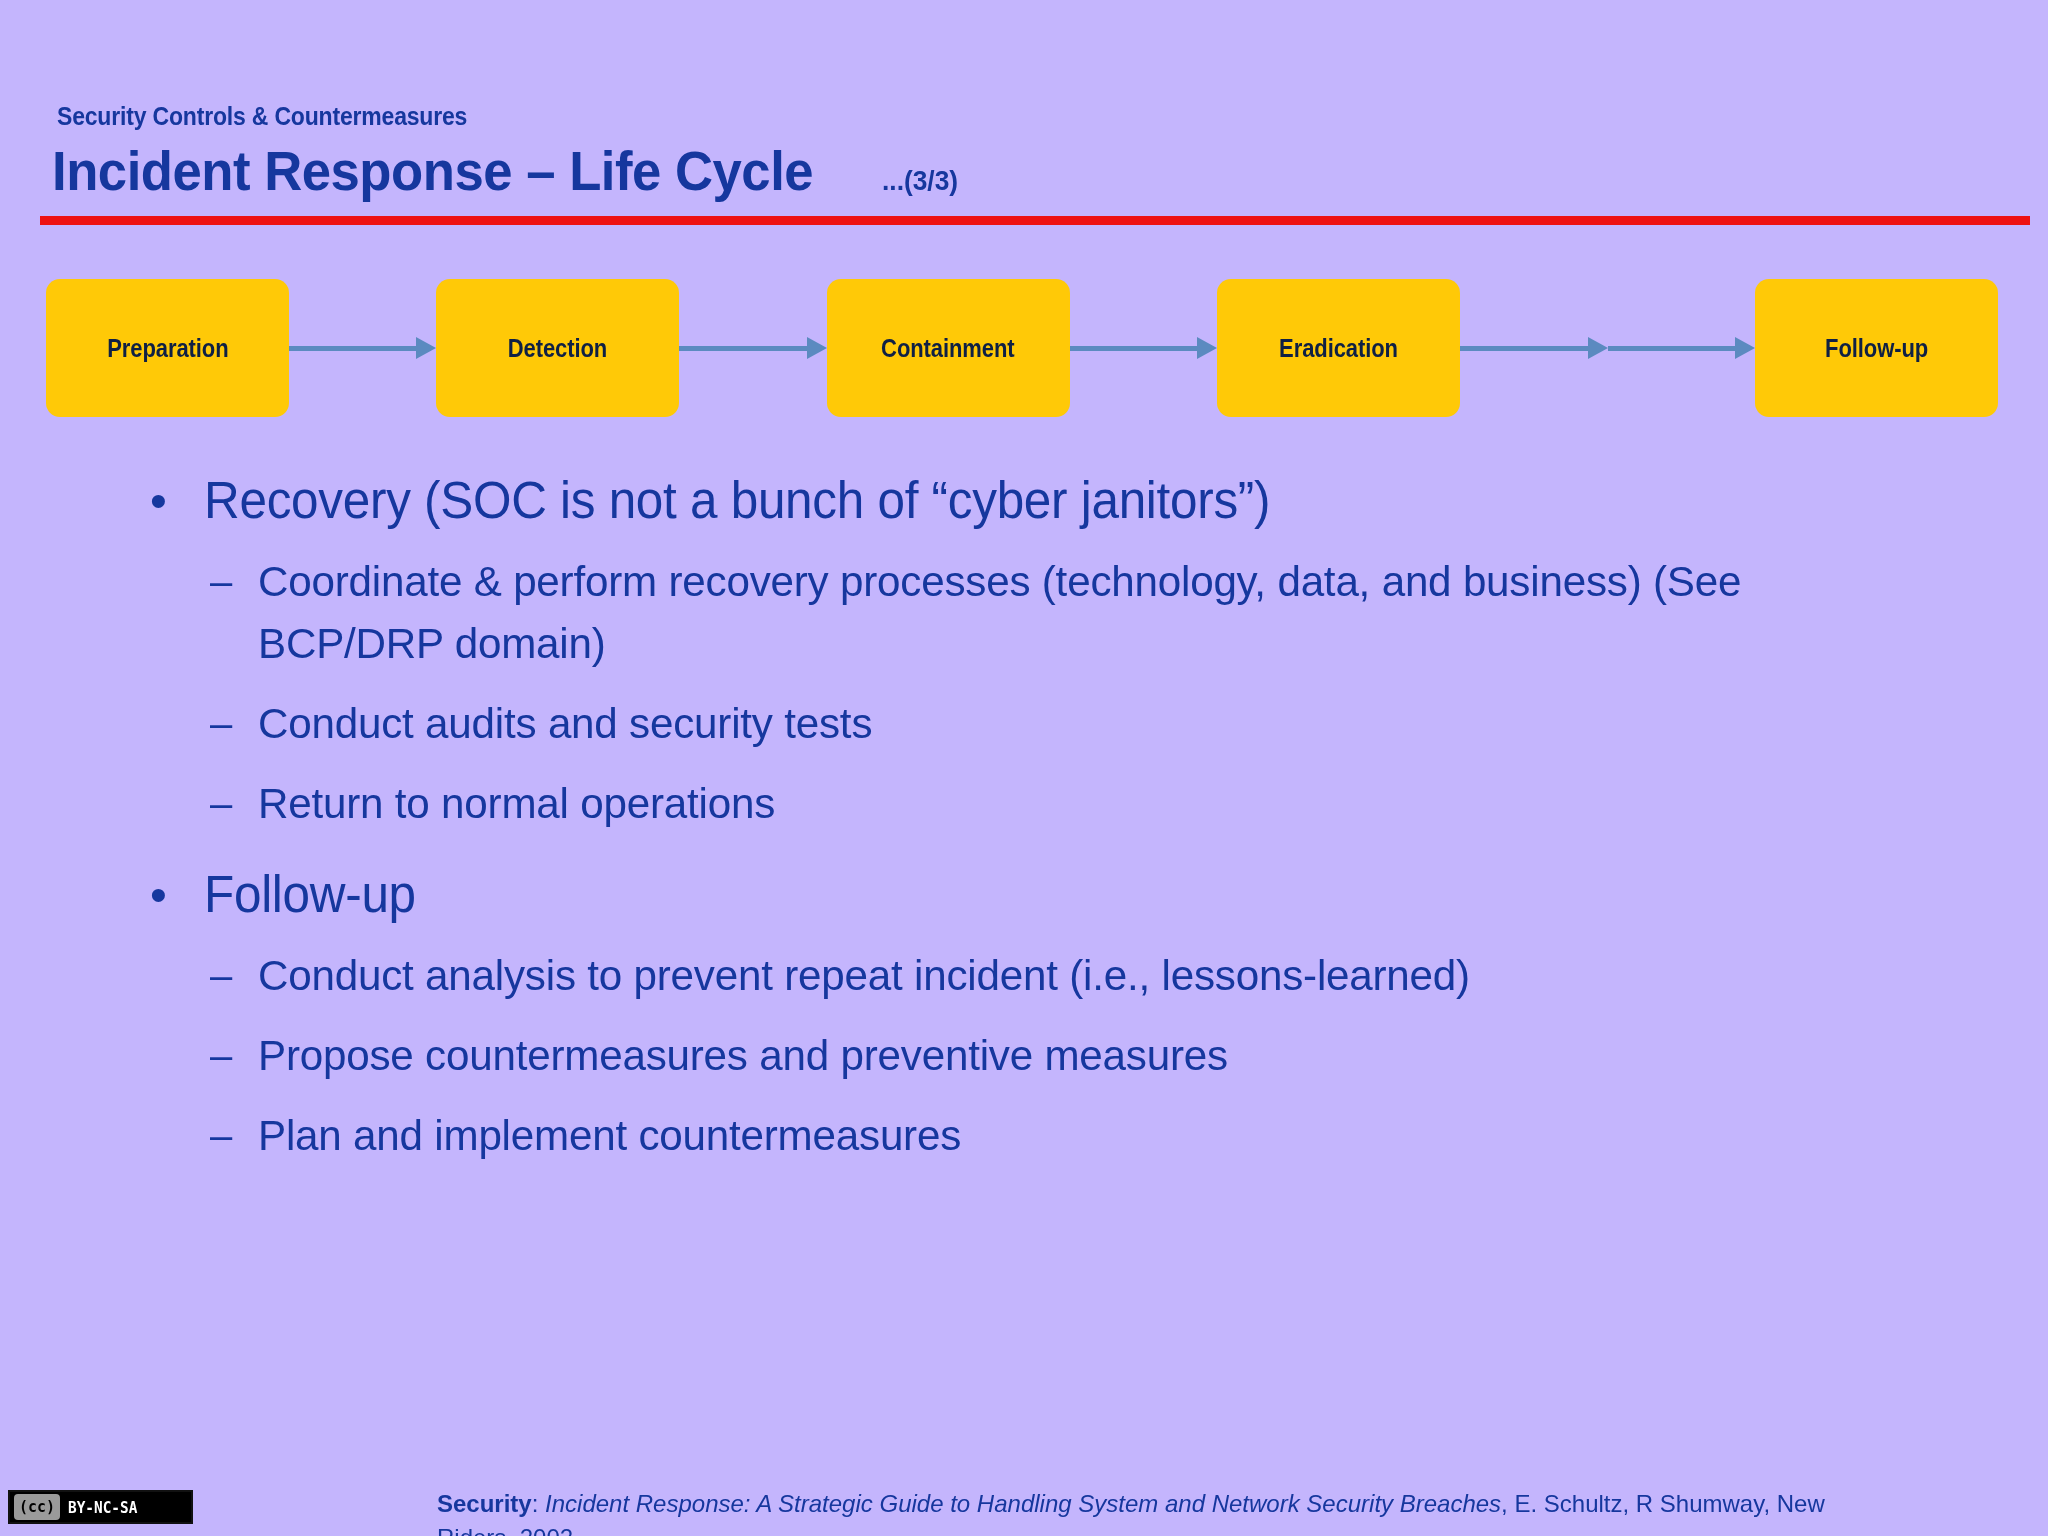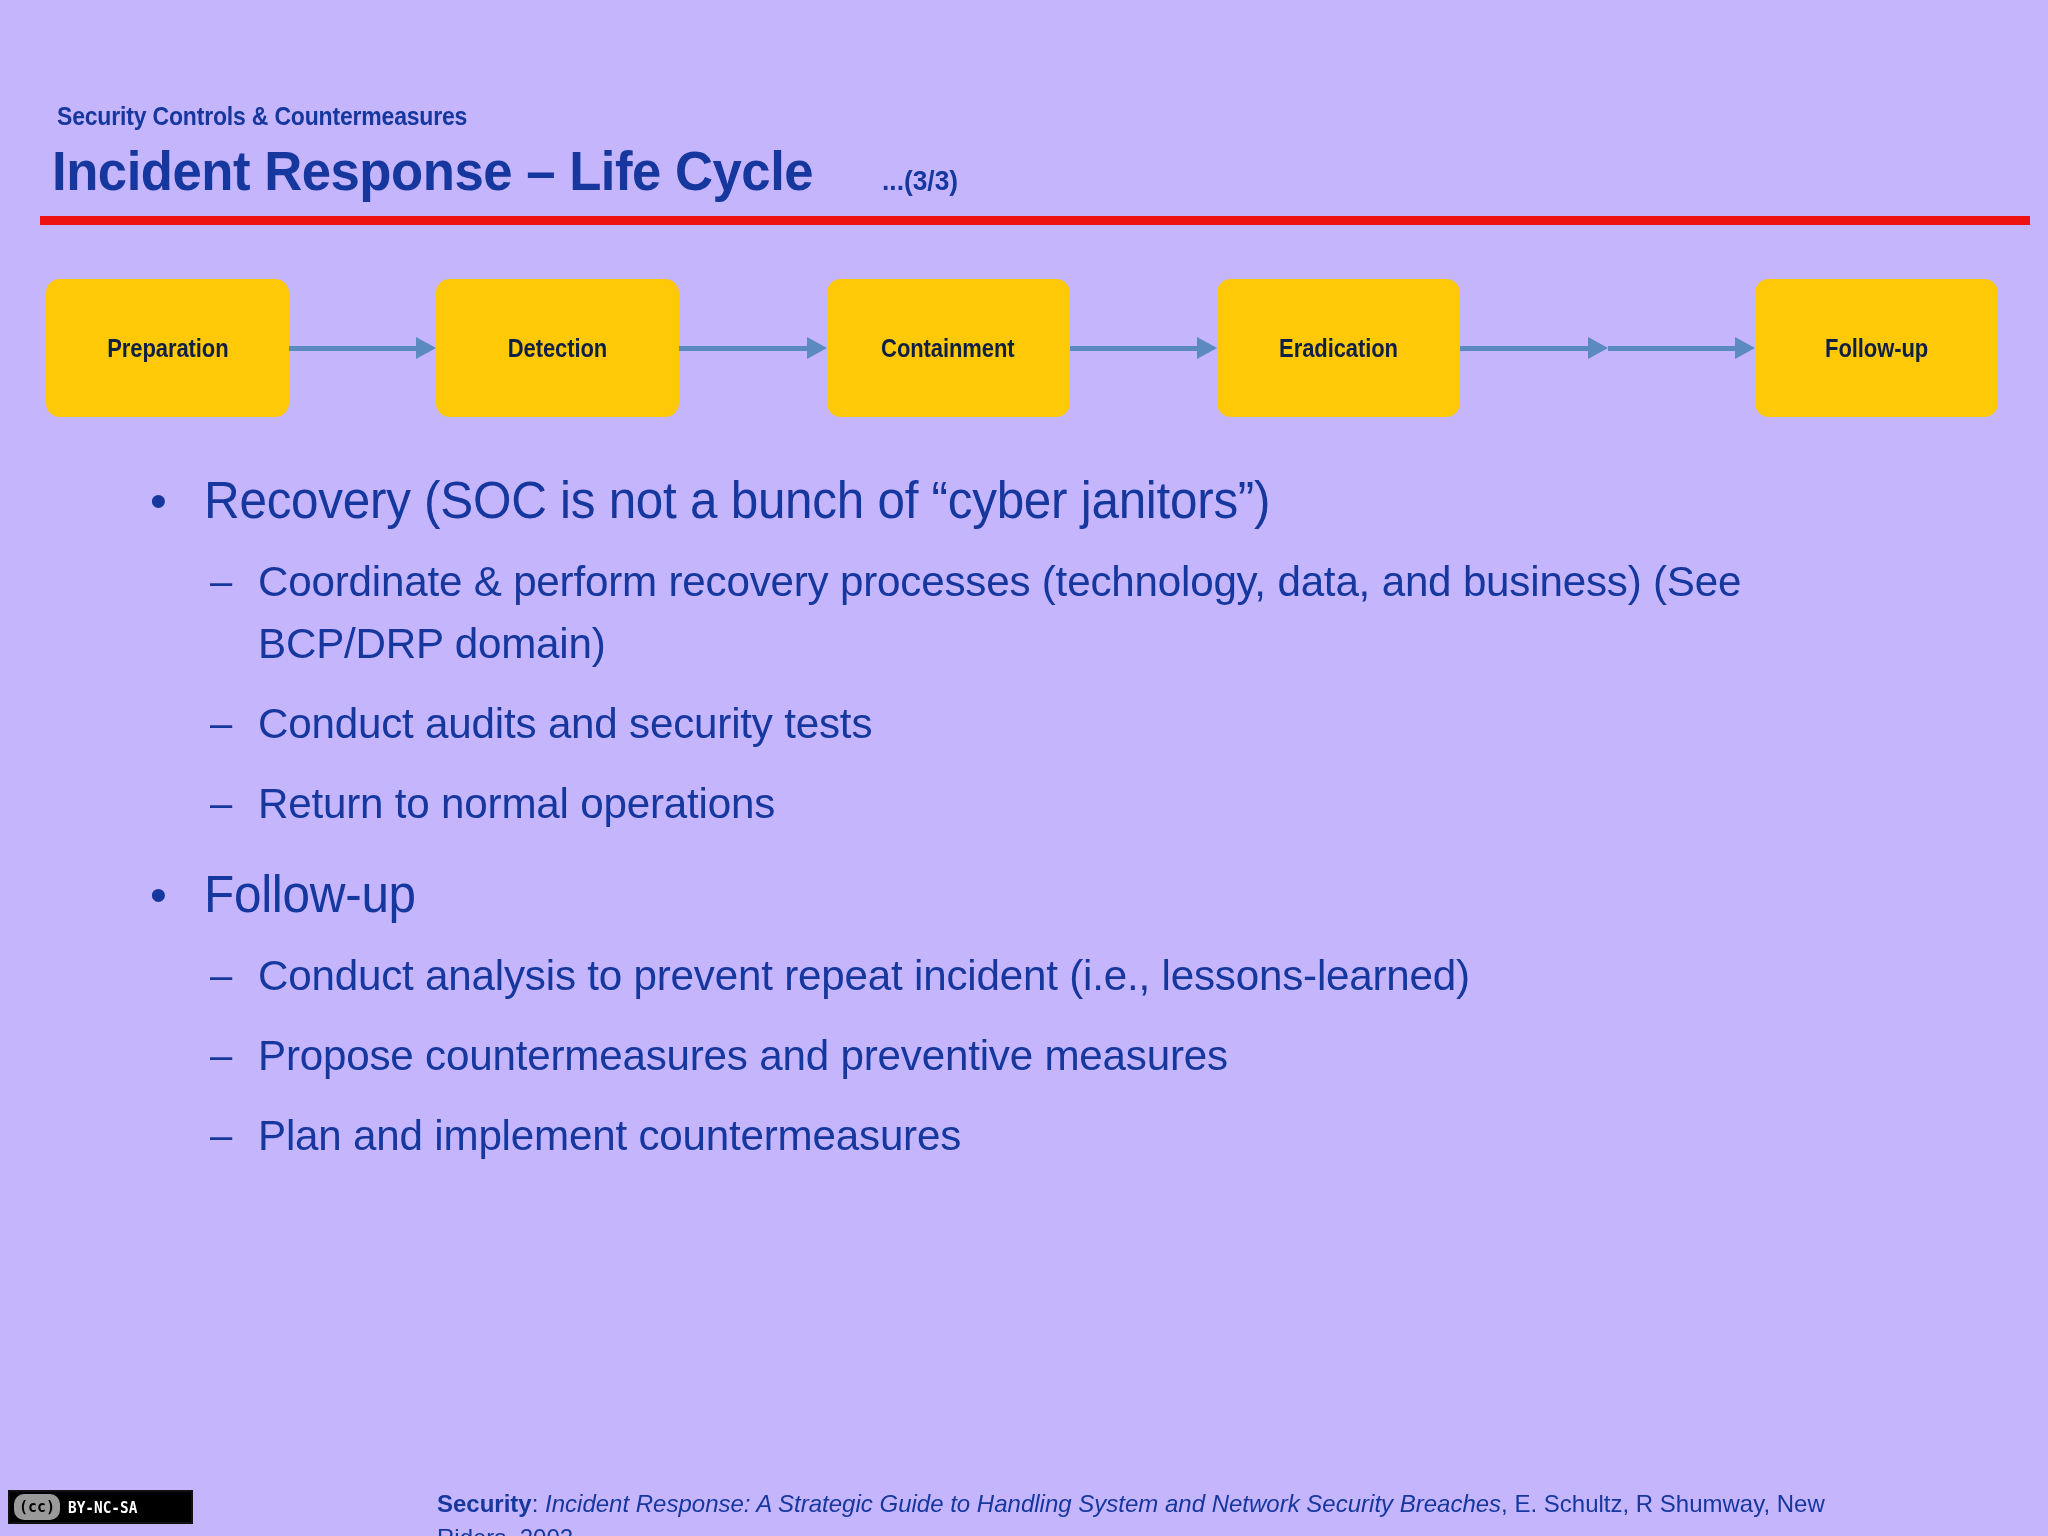--- a/index.html
+++ b/index.html
@@ -120,21 +120,21 @@
     display:flex;align-items:center;
     box-sizing:border-box;
     padding:0 4px;
   }
   .cc-circle{
     width:46px;height:26px;
     background:#9a9a9a;
     display:flex;align-items:center;justify-content:center;
     font-size:15px;font-weight:bold;color:#000;
     font-family:"DejaVu Sans Mono", monospace;
-    border-radius:10px;
+    border-radius:4px;
   }
   .cc-text{
     color:#fff;font-size:16px;font-weight:bold;
     font-family:"DejaVu Sans Mono", monospace;
     letter-spacing:0px;margin-left:8px;
     transform:scaleX(0.9);transform-origin:left center;
     white-space:nowrap;
   }
   .reference{
     position:absolute;left:437px;top:1487px;

